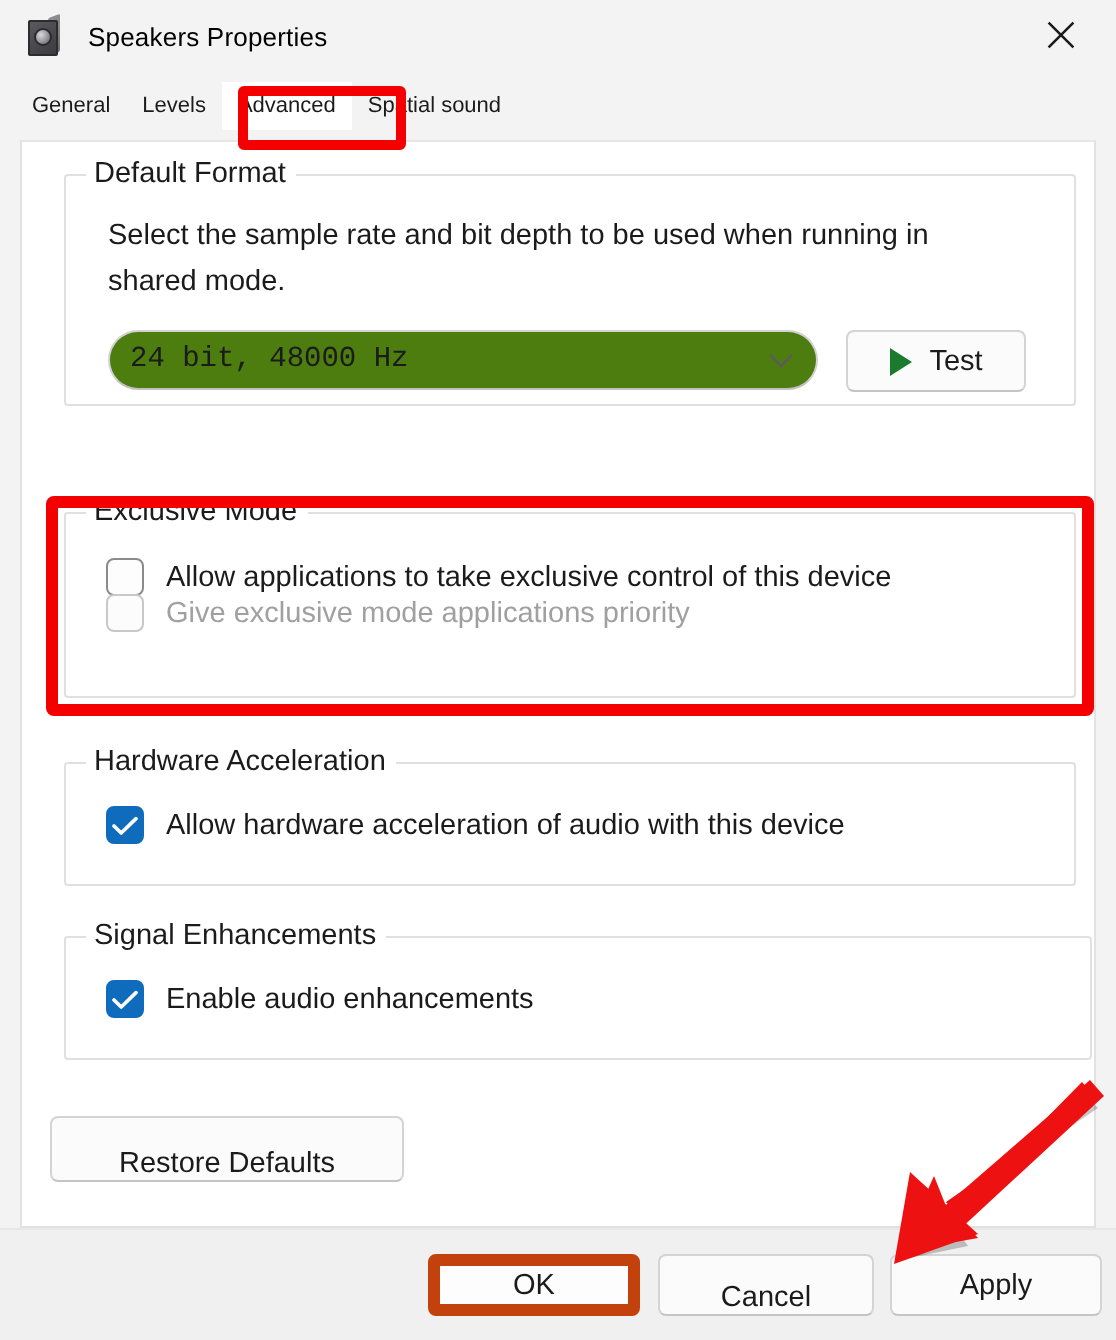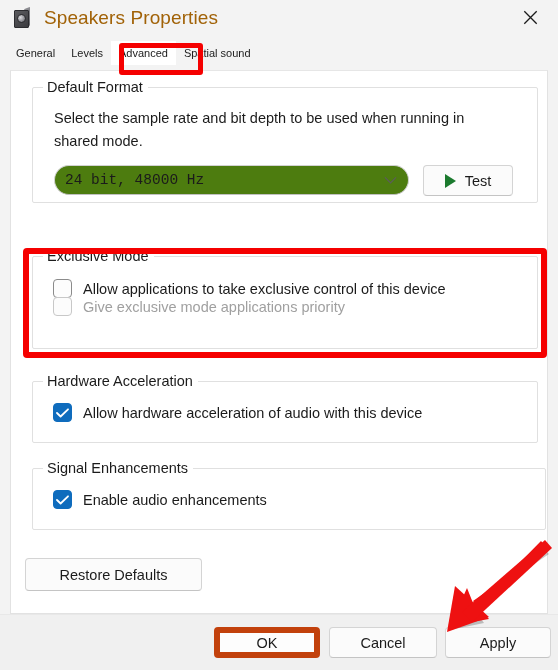--- a/index.html
+++ b/index.html
@@ -62,22 +62,22 @@
   .app-icon .cone {
     position: absolute;
     left: 5px; top: 6px;
     width: 7px; height: 7px;
     border-radius: 50%;
     background: radial-gradient(circle at 35% 35%, #d9d9dd 0%, #8f8f95 60%, #5c5c61 100%);
     border: 1px solid #2b2b2f;
   }
 
   .title-text {
-    font-size: 19px;
-    color: #a16207;
+    font-size: 13px;
+    color: #000000;
     letter-spacing: 0.1px;
     white-space: nowrap;
   }
 
   .close-btn {
     position: absolute;
     right: 8px;
     top: 2px;
     width: 40px;
     height: 30px;
@@ -345,33 +345,33 @@
       <div class="checkrow" style="left:20px; top:21px;">
         <span class="cb checked">
           <svg class="tick" width="13" height="10" viewBox="0 0 13 10" aria-hidden="true">
             <path d="M1 5 L4.6 8.5 L12 1.3" stroke="#ffffff" stroke-width="1.8" fill="none" stroke-linecap="round" stroke-linejoin="round"></path>
           </svg>
         </span>
         <span class="cb-label">Enable audio enhancements</span>
       </div>
     </div>
 
-    <div class="btn" style="left:14px; top:487px; width:177px; height:33px;">
+    <div class="btn" style="left:14px; top:487px; width:177px; height:33px;align-items:flex-end;">
       <span>Restore Defaults</span>
     </div>
 
     <div class="redbox" style="left:12px; top:177px; width:524px; height:110px;"></div>
 
   </div>
 
   <div class="footer">
     <div class="btn default-btn" style="left:214px; top:12px; width:106px; height:31px;">
       <span>OK</span>
     </div>
-    <div class="btn" style="left:329px; top:12px; width:108px; height:31px;">
+    <div class="btn" style="left:329px; top:12px; width:108px; height:31px;align-items:flex-end;">
       <span>Cancel</span>
     </div>
     <div class="btn" style="left:445px; top:12px; width:106px; height:31px;">
       <span>Apply</span>
     </div>
   </div>
 
   <div class="redbox thin" style="left:119px; top:43px; width:84px; height:32px;"></div>
 
   <div class="arrow-layer">

